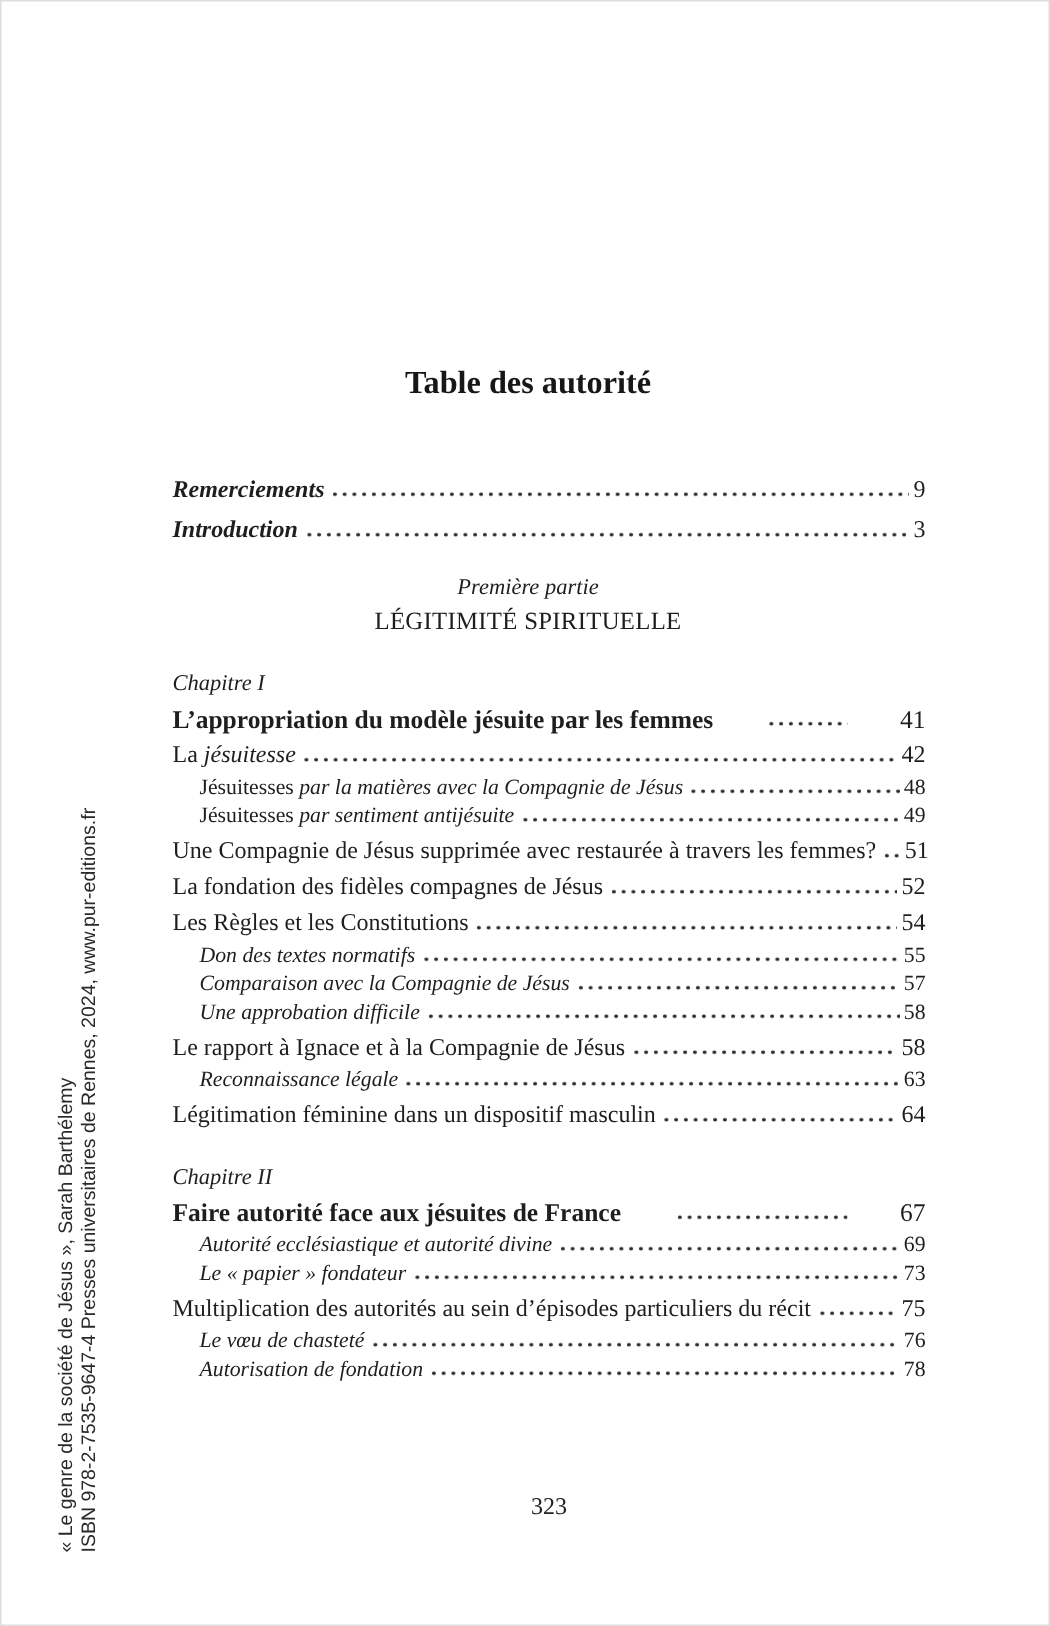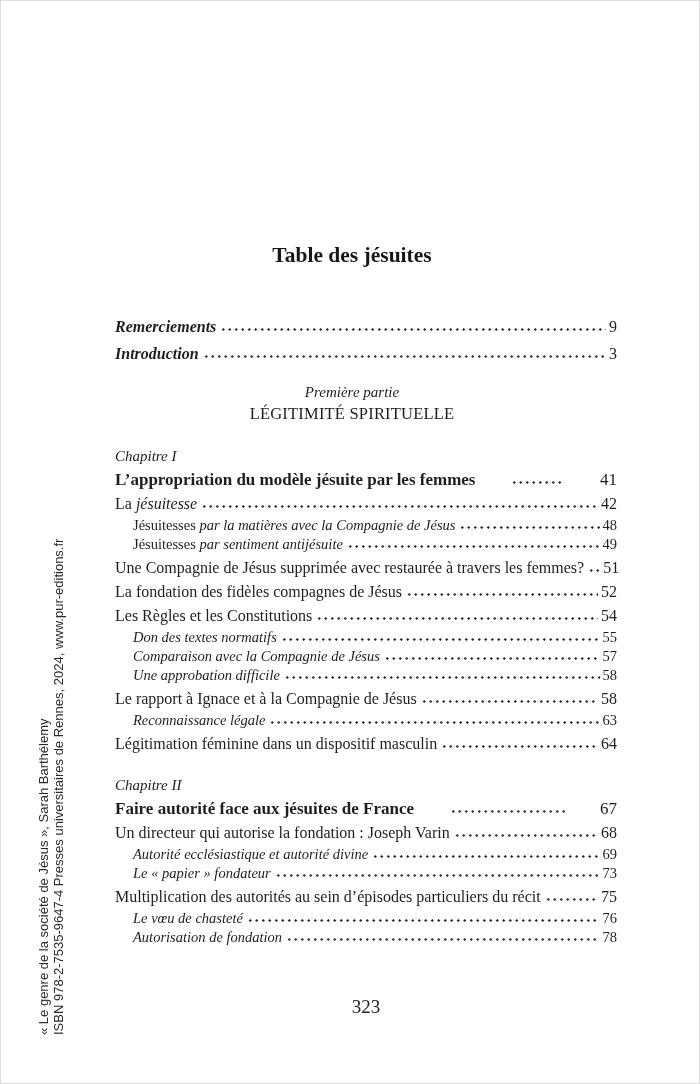--- a/index.html
+++ b/index.html
@@ -32,32 +32,32 @@
   .row.front+.row.front{margin-top:9px;}
   .seg.it{font-style:italic;}
   .seg.b{font-weight:700;}
   .label{white-space:nowrap;}
   .leader{
     flex:1 1 auto;min-width:12px;align-self:flex-end;height:7px;margin:0 3px 3px 4px;
     background-image:radial-gradient(circle,#2e2e2e 1.05px,rgba(255,255,255,0) 1.4px);
     background-size:6.5px 7px;background-repeat:repeat-x;background-position:left bottom;
   }
   .pnum{white-space:nowrap;}
-  .folio{position:absolute;top:996px;left:0;width:100%;font-size:19px;color:#222;}
+  .folio{position:absolute;top:996px;left:0;width:100%;font-size:16px;color:#222;}
 </style>
 </head>
 <body>
 
 <aside class="sidebar">
   <div>« Le genre de la société de Jésus », Sarah Barthélemy</div>
   <div>ISBN 978-2-7535-9647-4 Presses universitaires de Rennes, 2024, www.pur-editions.fr</div>
 </aside>
 
 <main class="content">
-  <h1 class="page-title centered">Table des jésuites</h1>
+  <h1 class="page-title centered">Table des autorité</h1>
   <div id="toc">
       <div class="row l0 front">
         <span class="label"><span class="seg it b">Remerciements</span></span>
         <span class="leader"></span>
         <span class="pnum">9</span>
       </div>
       <div class="row l0 front">
         <span class="label"><span class="seg it b">Introduction</span></span>
         <span class="leader"></span>
         <span class="pnum">3</span>
@@ -131,25 +131,20 @@
         <span class="label"><span class="seg">Légitimation féminine dans un dispositif masculin</span></span>
         <span class="leader"></span>
         <span class="pnum">64</span>
       </div>
       <div class="chapter-label">Chapitre II</div>
       <div class="row l0 chapter-title">
         <span class="label"><span class="seg b">Faire autorité face aux jésuites de France</span></span>
         <span class="leader"></span>
         <span class="pnum">67</span>
       </div>
-      <div class="row l0">
-        <span class="label"><span class="seg">Un directeur qui autorise la fondation : Joseph Varin</span></span>
-        <span class="leader"></span>
-        <span class="pnum">68</span>
-      </div>
       <div class="row l1">
         <span class="label"><span class="seg it">Autorité ecclésiastique et autorité divine</span></span>
         <span class="leader"></span>
         <span class="pnum">69</span>
       </div>
       <div class="row l1">
         <span class="label"><span class="seg it">Le « papier » fondateur</span></span>
         <span class="leader"></span>
         <span class="pnum">73</span>
       </div>

